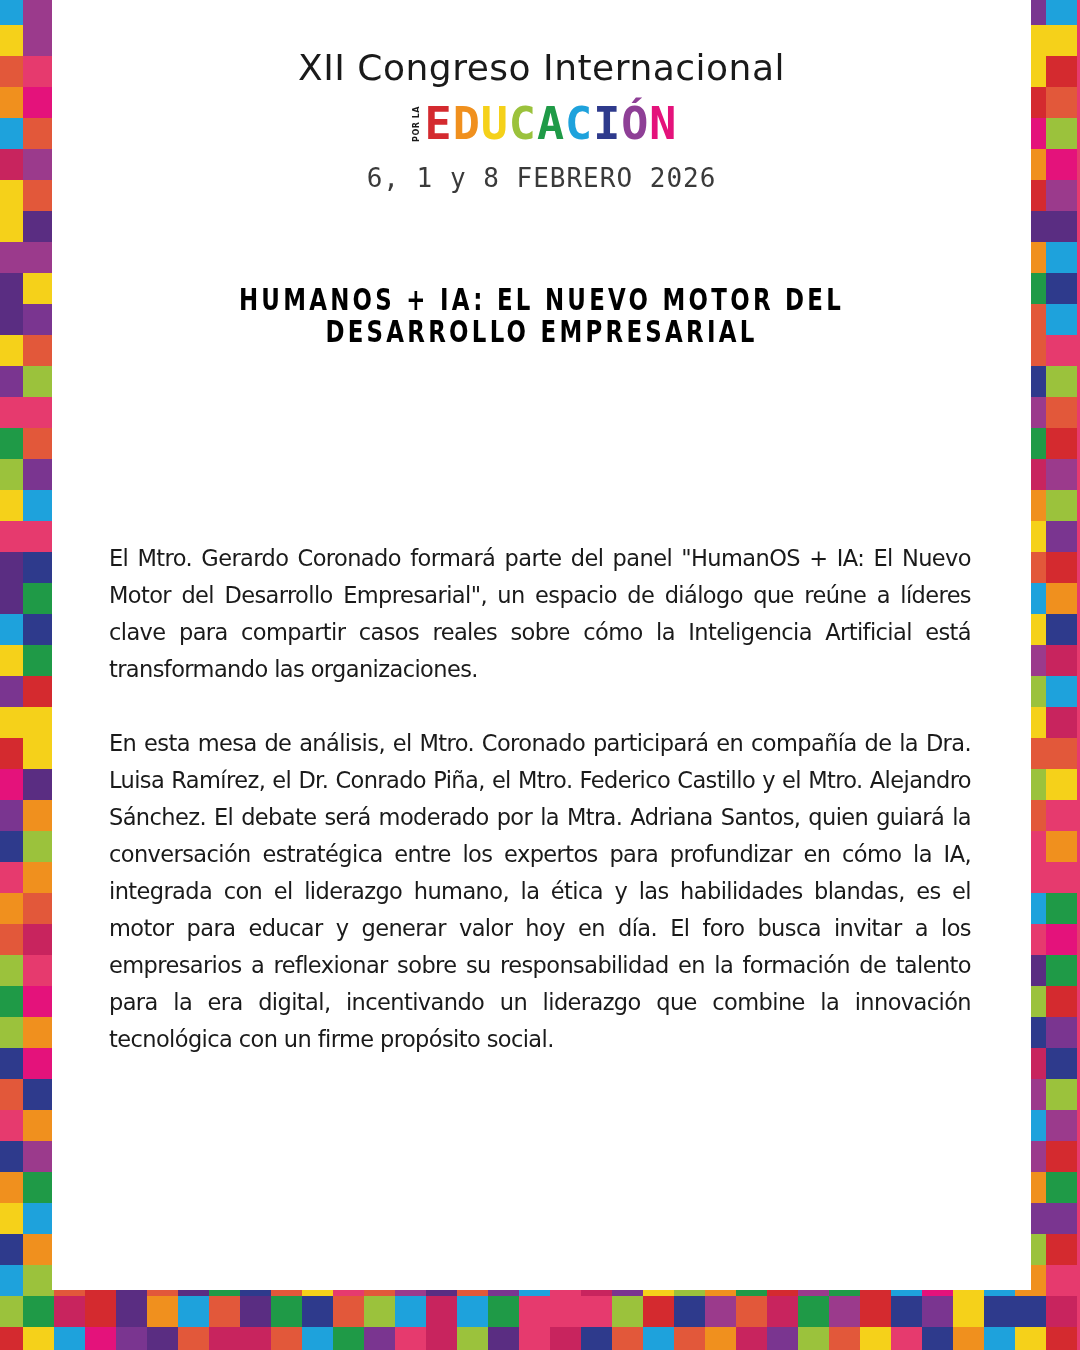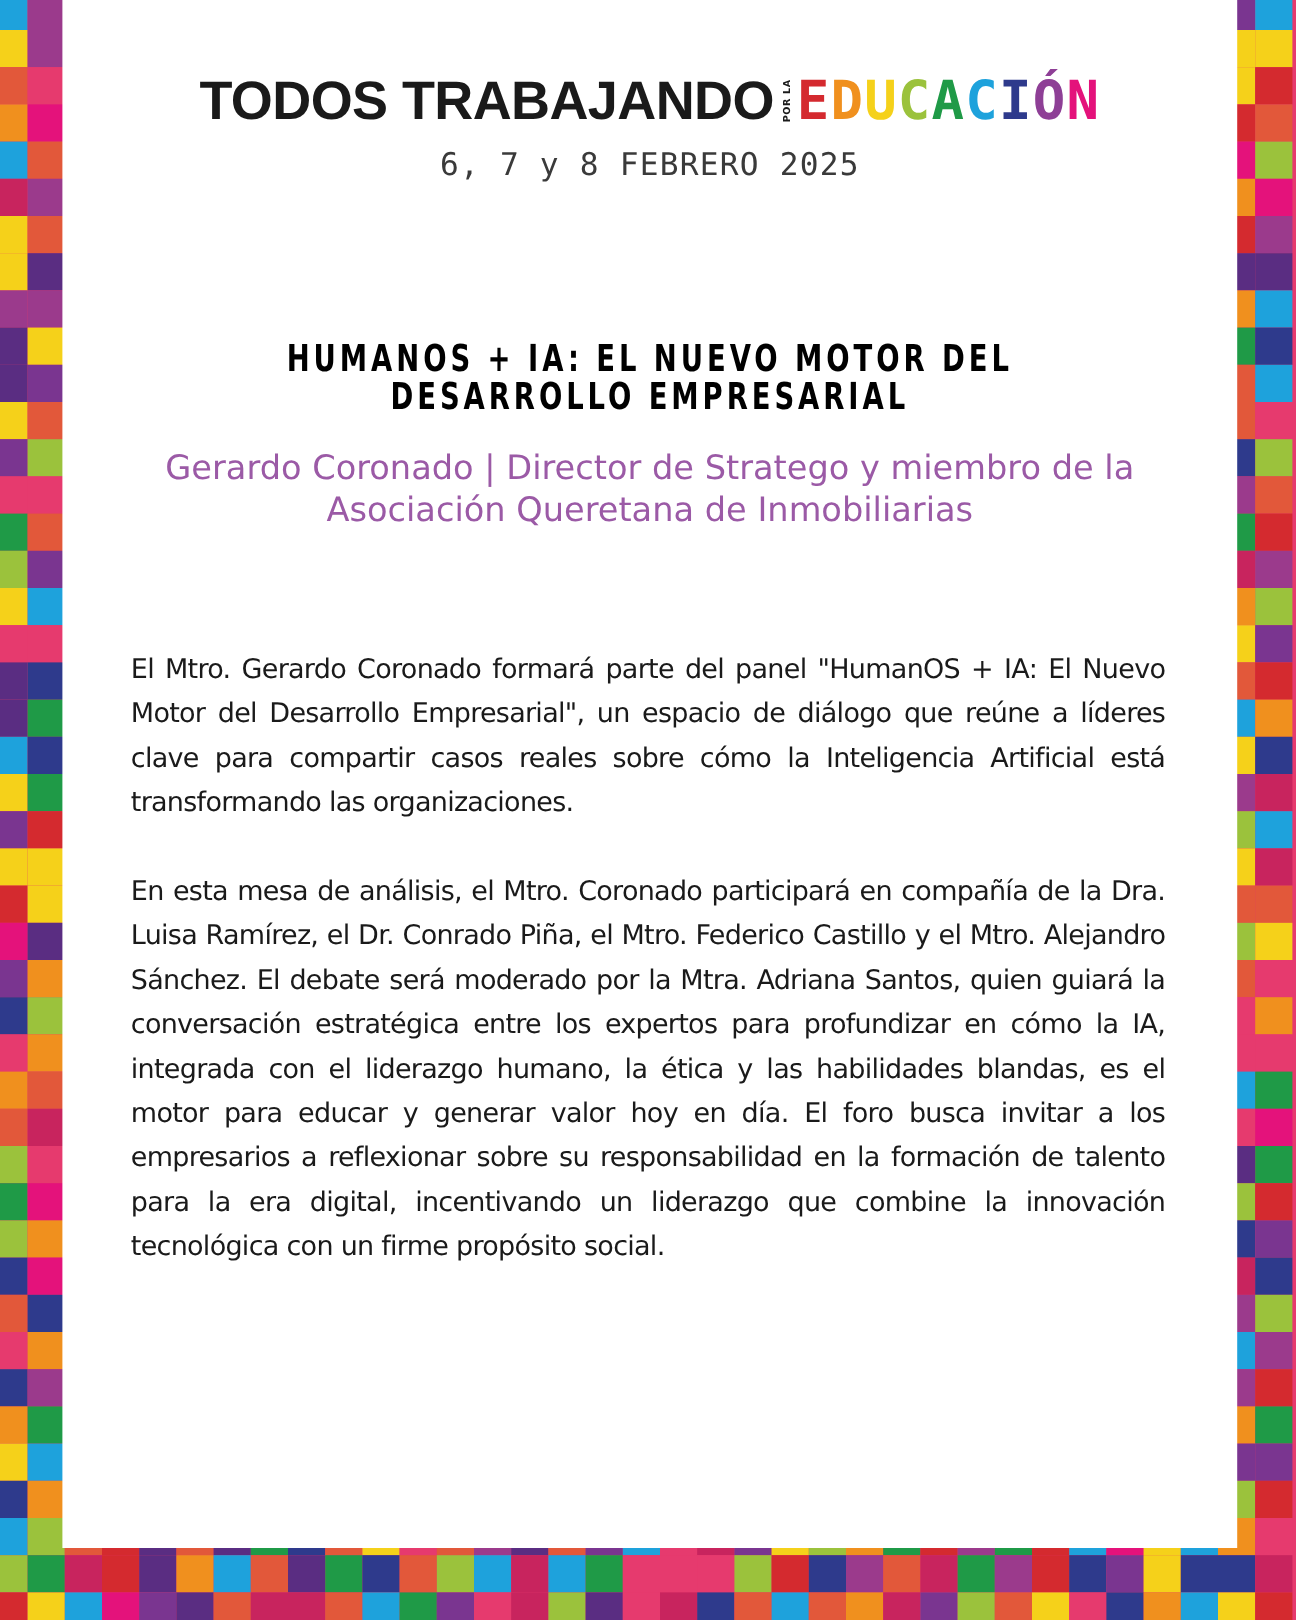--- a/index.html
+++ b/index.html
@@ -1619,39 +1619,38 @@
     <div class="tile" style="background: rgb(46, 58, 140);"></div>
     <div class="tile" style="background: rgb(240, 144, 30);"></div>
     <div class="tile" style="background: rgb(30, 162, 220);"></div>
     <div class="tile" style="background: rgb(245, 209, 26);"></div>
     <div class="tile" style="background: rgb(212, 42, 47);"></div>
   </div>
 
 <div class="panel">
 
   <div class="header">
+    <div class="congress-line">XII Congreso Internacional</div>
     <div class="brand-line">
-      <span class="todos">TODOS TRABAJANDO</span>
       <span class="porla">POR LA</span>
       <span class="edu" id="edu-word">
           <span style="color: rgb(212, 42, 47);">E</span>
           <span style="color: rgb(240, 144, 30);">D</span>
           <span style="color: rgb(245, 209, 26);">U</span>
           <span style="color: rgb(155, 194, 60);">C</span>
           <span style="color: rgb(31, 154, 71);">A</span>
           <span style="color: rgb(30, 162, 220);">C</span>
           <span style="color: rgb(46, 58, 140);">I</span>
           <span style="color: rgb(142, 63, 150);">Ó</span>
           <span style="color: rgb(228, 18, 123);">N</span>
         </span>
     </div>
-    <div class="dates">6, 7 y 8 FEBRERO 2025</div>
+    <div class="dates">6, 1 y 8 FEBRERO 2026</div>
   </div>
 
   <div class="talk-title">HUMANOS + IA: EL NUEVO MOTOR DEL DESARROLLO EMPRESARIAL</div>
-  <div class="speaker">Gerardo Coronado | Director de Stratego y miembro de la Asociación Queretana de Inmobiliarias</div>
 
   <div class="body-text">
     <p>El Mtro. Gerardo Coronado formará parte del panel "HumanOS + IA: El Nuevo Motor del Desarrollo Empresarial", un espacio de diálogo que reúne a líderes clave para compartir casos reales sobre cómo la Inteligencia Artificial está transformando las organizaciones.</p>
     <p>En esta mesa de análisis, el Mtro. Coronado participará en compañía de la Dra. Luisa Ramírez, el Dr. Conrado Piña, el Mtro. Federico Castillo y el Mtro. Alejandro Sánchez. El debate será moderado por la Mtra. Adriana Santos, quien guiará la conversación estratégica entre los expertos para profundizar en cómo la IA, integrada con el liderazgo humano, la ética y las habilidades blandas, es el motor para educar y generar valor hoy en día. El foro busca invitar a los empresarios a reflexionar sobre su responsabilidad en la formación de talento para la era digital, incentivando un liderazgo que combine la innovación tecnológica con un firme propósito social.</p>
   </div>
 
 </div>
 
 </body></html>

